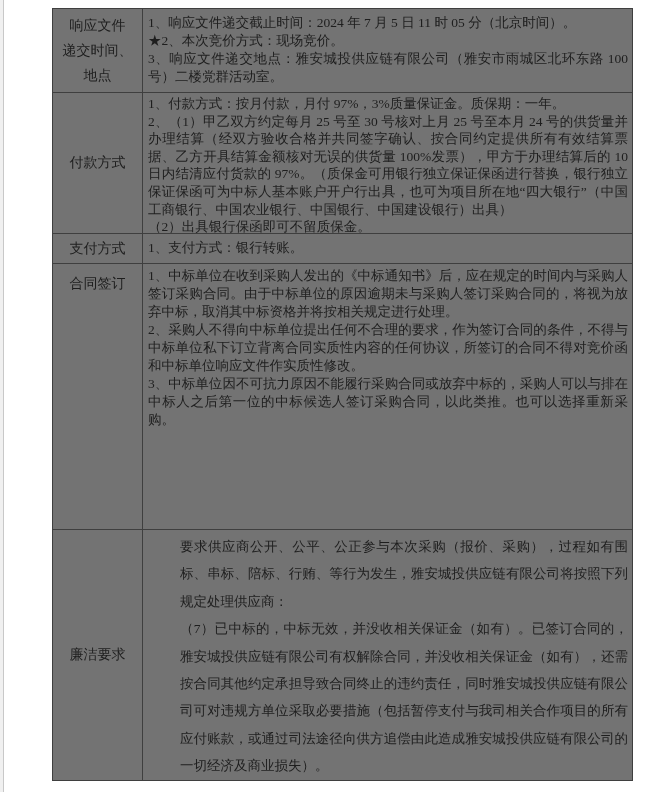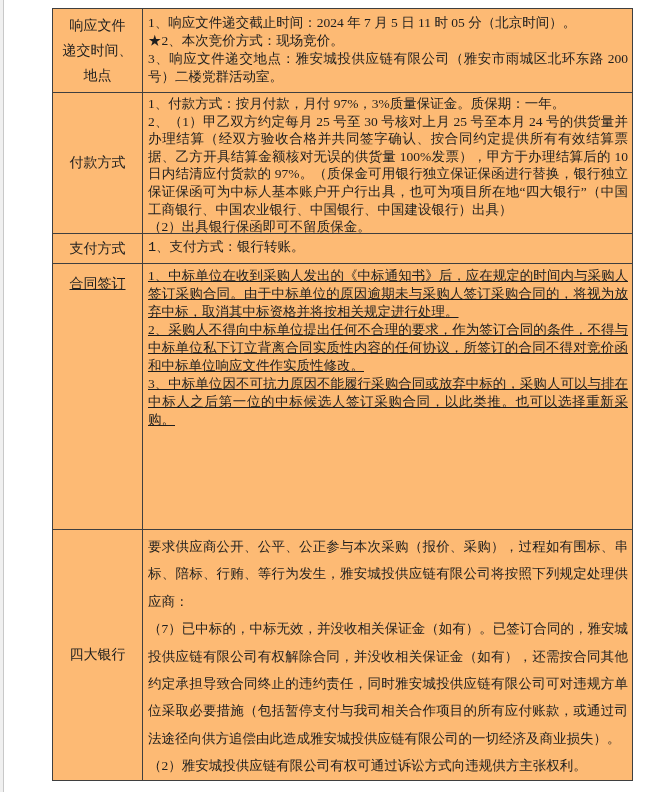--- a/index.html
+++ b/index.html
@@ -13,21 +13,21 @@
     position:absolute; left:0; top:0; width:3px; height:792px;
     background:#f0f0f0;
   }
   .scan-line {
     position:absolute; left:3px; top:0; width:1px; height:792px;
     background:#c8c8c8;
   }
   .doc-table {
     position:absolute; left:52px; top:8px; width:581px;
     border:1px solid #3f3f3f; box-sizing:border-box;
-    background:#fdba74;
+    background:#737373;
   }
   .row { display:flex; box-sizing:border-box; border-bottom:1px solid #3f3f3f; }
   .row:last-child { border-bottom:none; }
   .label-cell {
     width:90px; min-width:90px; box-sizing:border-box;
     border-right:1px solid #3f3f3f;
     display:flex; flex-direction:column; align-items:center; justify-content:center;
     text-align:center; font-size:14px; line-height:22px;
   }
   .content-cell {
@@ -42,50 +42,50 @@
   
   #row-submission { height:84px; }
   #row-submission .label-cell { line-height:25px; }
   #row-submission .content-cell { line-height:18px; padding-top:5px; }
 
   
   #row-payterms { height:141px; }
   #row-payterms .content-cell { line-height:17.6px; padding-top:2px; }
 
   
-  #row-paymethod { height:30px;font-family:Liberation Mono, monospace; }
+  #row-paymethod { height:30px; }
   #row-paymethod .content-cell { line-height:18px; padding-top:5px; }
 
   
-  #row-contract { height:266px;text-decoration:underline; }
+  #row-contract { height:266px; }
   #row-contract .label-cell { justify-content:flex-start; padding-top:9px; }
   #row-contract .content-cell { line-height:18px; padding-top:3px; }
 
   
   #row-integrity { height:250px; }
-  #row-integrity .content-cell { line-height:27.4px; padding-top:3px; }
+  #row-integrity .content-cell { line-height:27.4px; padding-top:3px;margin-left:32px; }
 </style>
 </head>
 <body>
 
 <div class="scan-strip"></div>
 <div class="scan-line"></div>
 
 <div class="doc-table">
 
   <div class="row" id="row-submission">
     <div class="label-cell">
         <div>响应文件</div>
         <div>递交时间、</div>
         <div>地点</div>
       </div>
     <div class="content-cell">
       <p><span>1、响应文件递交截止时间：</span><span class="u">2024</span><span> 年 </span><span class="u">7</span><span> 月 </span><span class="u">5</span><span> 日 </span><span class="u">11</span><span> 时 </span><span class="u">05</span><span> 分（北京时间）。</span></p>
       <p><span>★2、本次竞价方式：</span><span class="u">现场竞价</span><span>。</span></p>
-      <p><span>3、响应文件递交地点：雅安城投供应链有限公司（雅安市雨城区北环东路 200 号）二楼党群活动室。</span></p>
+      <p><span>3、响应文件递交地点：雅安城投供应链有限公司（雅安市雨城区北环东路 100 号）二楼党群活动室。</span></p>
     </div>
   </div>
 
   <div class="row" id="row-payterms">
     <div class="label-cell">
         <div>付款方式</div>
       </div>
     <div class="content-cell">
         <p>1、付款方式：按月付款，月付 97%，3%质量保证金。质保期：一年。</p>
         <p>2、（1）甲乙双方约定每月 25 号至 30 号核对上月 25 号至本月 24 号的供货量并办理结算（经双方验收合格并共同签字确认、按合同约定提供所有有效结算票据、乙方开具结算金额核对无误的供货量 100%发票），甲方于办理结算后的 10 日内结清应付货款的 97%。（质保金可用银行独立保证保函进行替换，银行独立保证保函可为中标人基本账户开户行出具，也可为项目所在地“四大银行”（中国工商银行、中国农业银行、中国银行、中国建设银行）出具）</p>
@@ -108,21 +108,21 @@
       </div>
     <div class="content-cell">
         <p>1、中标单位在收到采购人发出的《中标通知书》后，应在规定的时间内与采购人签订采购合同。由于中标单位的原因逾期未与采购人签订采购合同的，将视为放弃中标，取消其中标资格并将按相关规定进行处理。</p>
         <p>2、采购人不得向中标单位提出任何不合理的要求，作为签订合同的条件，不得与中标单位私下订立背离合同实质性内容的任何协议，所签订的合同不得对竞价函和中标单位响应文件作实质性修改。</p>
         <p>3、中标单位因不可抗力原因不能履行采购合同或放弃中标的，采购人可以与排在中标人之后第一位的中标候选人签订采购合同，以此类推。也可以选择重新采购。</p>
       </div>
   </div>
 
   <div class="row" id="row-integrity">
     <div class="label-cell">
-        <div>四大银行</div>
+        <div>廉洁要求</div>
       </div>
     <div class="content-cell">
         <p>要求供应商公开、公平、公正参与本次采购（报价、采购），过程如有围标、串标、陪标、行贿、等行为发生，雅安城投供应链有限公司将按照下列规定处理供应商：</p>
         <p>（7）已中标的，中标无效，并没收相关保证金（如有）。已签订合同的，雅安城投供应链有限公司有权解除合同，并没收相关保证金（如有），还需按合同其他约定承担导致合同终止的违约责任，同时雅安城投供应链有限公司可对违规方单位采取必要措施（包括暂停支付与我司相关合作项目的所有应付账款，或通过司法途径向供方追偿由此造成雅安城投供应链有限公司的一切经济及商业损失）。</p>
         <p>（2）雅安城投供应链有限公司有权可通过诉讼方式向违规供方主张权利。</p>
       </div>
   </div>
 
 </div>
 

